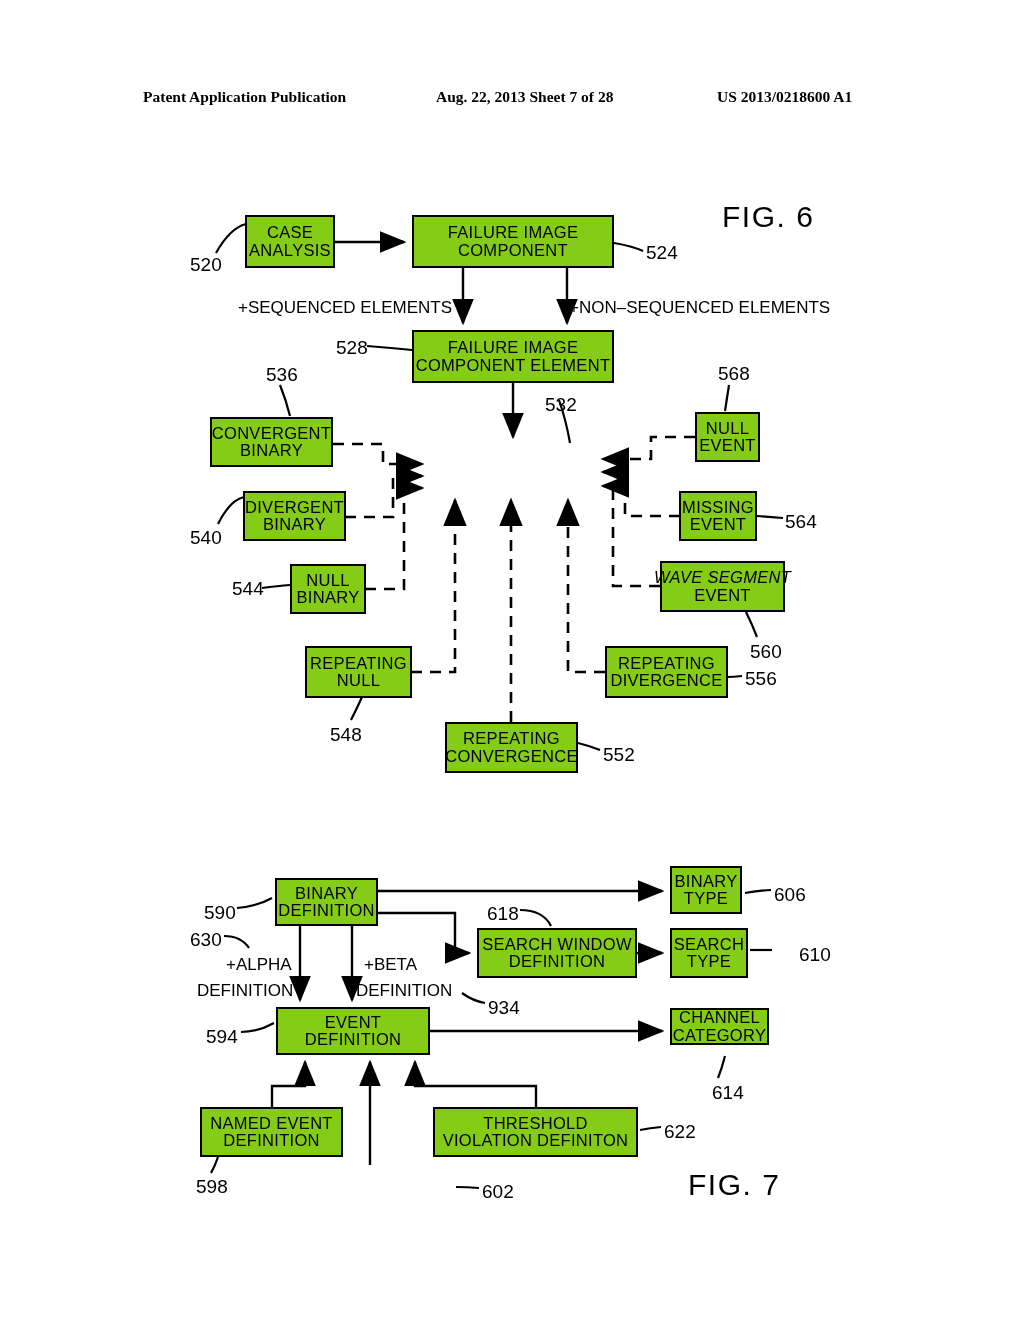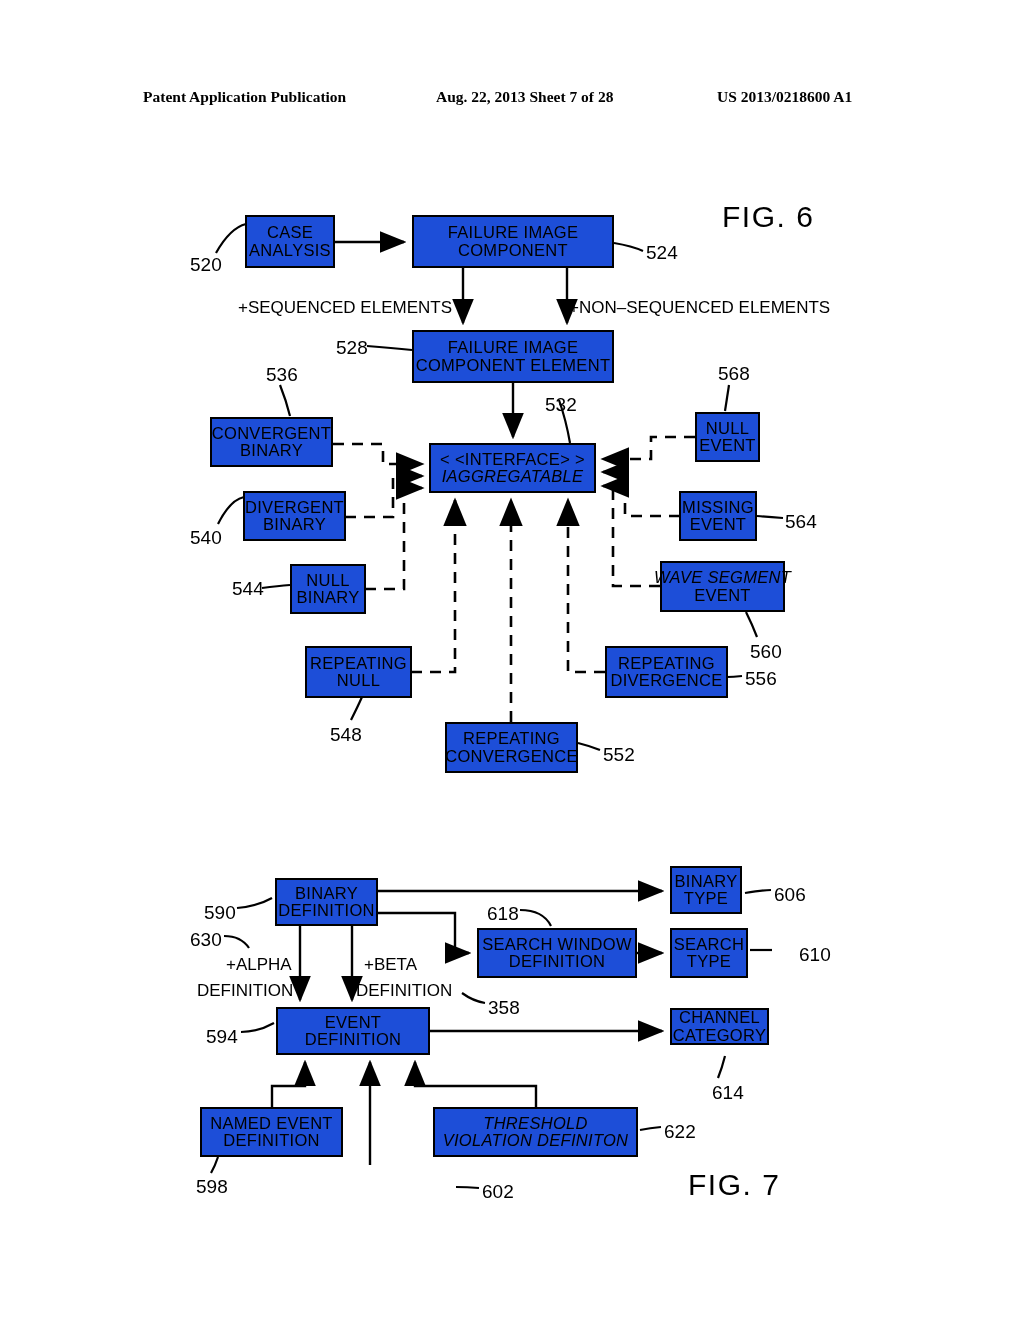--- a/index.html
+++ b/index.html
@@ -9,21 +9,21 @@
 
   
   #hdr{position:absolute;left:12px;top:88px;width:1024px;height:26px;}
   #hdr span{position:absolute;font-family:"Liberation Serif", serif;
             font-weight:bold;font-size:15.5px;white-space:nowrap;top:0;}
   #hdr .h1{left:131px;}
   #hdr .h2{left:424px;}
   #hdr .h3{left:705px;}
 
   
-  .box{position:absolute;border:2.6px solid #000;background:#1d4ed8;
+  .box{position:absolute;border:2.6px solid #000;background:#84cc16;
        display:flex;flex-direction:column;align-items:center;justify-content:center;
        text-align:center;line-height:1.04;box-sizing:border-box;z-index:6;}
   .box .ln{display:block;white-space:nowrap;font-size:16.5px;letter-spacing:.3px;}
   .box.ital .ln{font-style:italic;font-weight:500;}
 
   
   .lbl{position:absolute;white-space:nowrap;font-size:17px;z-index:7;}
   .num{position:absolute;white-space:nowrap;font-size:19px;z-index:7;}
   .figlbl{position:absolute;white-space:nowrap;font-size:30px;letter-spacing:1.5px;z-index:7;}
 
@@ -88,24 +88,20 @@
   <div class="box" style="left:412px;top:215px;width:202px;height:53px;">
     <span class="ln">FAILURE  IMAGE</span>
     <span class="ln">COMPONENT</span>
   </div>
 
   <div class="box" style="left:412px;top:330px;width:202px;height:53px;">
     <span class="ln">FAILURE  IMAGE</span>
     <span class="ln">COMPONENT  ELEMENT</span>
   </div>
 
-  <div class="box ital" style="left:429px;top:443px;width:167px;height:50px;">
-    <span class="ln" style="font-style:normal;">&lt; &lt;INTERFACE&gt; &gt;</span>
-    <span class="ln">IAGGREGATABLE</span>
-  </div>
 
   <div class="box" style="left:210px;top:417px;width:123px;height:50px;">
     <span class="ln">CONVERGENT</span>
     <span class="ln">BINARY</span>
   </div>
 
   <div class="box" style="left:243px;top:491px;width:103px;height:50px;">
     <span class="ln">DIVERGENT</span>
     <span class="ln">BINARY</span>
   </div>
@@ -213,40 +209,40 @@
   <div class="box" style="left:670px;top:1008px;width:99px;height:37px;">
     <span class="ln">CHANNEL</span>
     <span class="ln">CATEGORY</span>
   </div>
 
   <div class="box" style="left:477px;top:928px;width:160px;height:50px;">
     <span class="ln">SEARCH  WINDOW</span>
     <span class="ln">DEFINITION</span>
   </div>
 
-  <div class="box" style="left:433px;top:1107px;width:205px;height:50px;font-style:italic;">
+  <div class="box" style="left:433px;top:1107px;width:205px;height:50px;">
     <span class="ln">THRESHOLD</span>
     <span class="ln">VIOLATION  DEFINITON</span>
   </div>
 
   <div class="lbl" style="left:226px;top:955px;">+ALPHA</div>
   <div class="lbl" style="left:197px;top:981px;">DEFINITION</div>
   <div class="lbl" style="left:364px;top:955px;">+BETA</div>
   <div class="lbl" style="left:356px;top:981px;">DEFINITION</div>
 
   <div class="num" style="left:204px;top:902px;">590</div>
   <div class="num" style="left:206px;top:1026px;">594</div>
   <div class="num" style="left:196px;top:1176px;">598</div>
   <div class="num" style="left:482px;top:1181px;">602</div>
   <div class="num" style="left:774px;top:884px;">606</div>
   <div class="num" style="left:799px;top:944px;">610</div>
   <div class="num" style="left:712px;top:1082px;">614</div>
   <div class="num" style="left:487px;top:903px;">618</div>
   <div class="num" style="left:664px;top:1121px;">622</div>
-  <div class="num" style="left:488px;top:997px;">358</div>
+  <div class="num" style="left:488px;top:997px;">934</div>
   <div class="num" style="left:190px;top:929px;">630</div>
 
   <div class="figlbl" style="left:688px;top:1168px;">FIG. 7</div>
 
   <svg class="leads">
 
     <path class="ld" d="M216,253 Q230,228 246,224"></path>
     <path class="ld" d="M614,243 Q632,246 643,251"></path>
     <path class="ld" d="M367,346 Q392,348 412,350"></path>
     <path class="ld" d="M559,400 Q566,420 570,443"></path>

